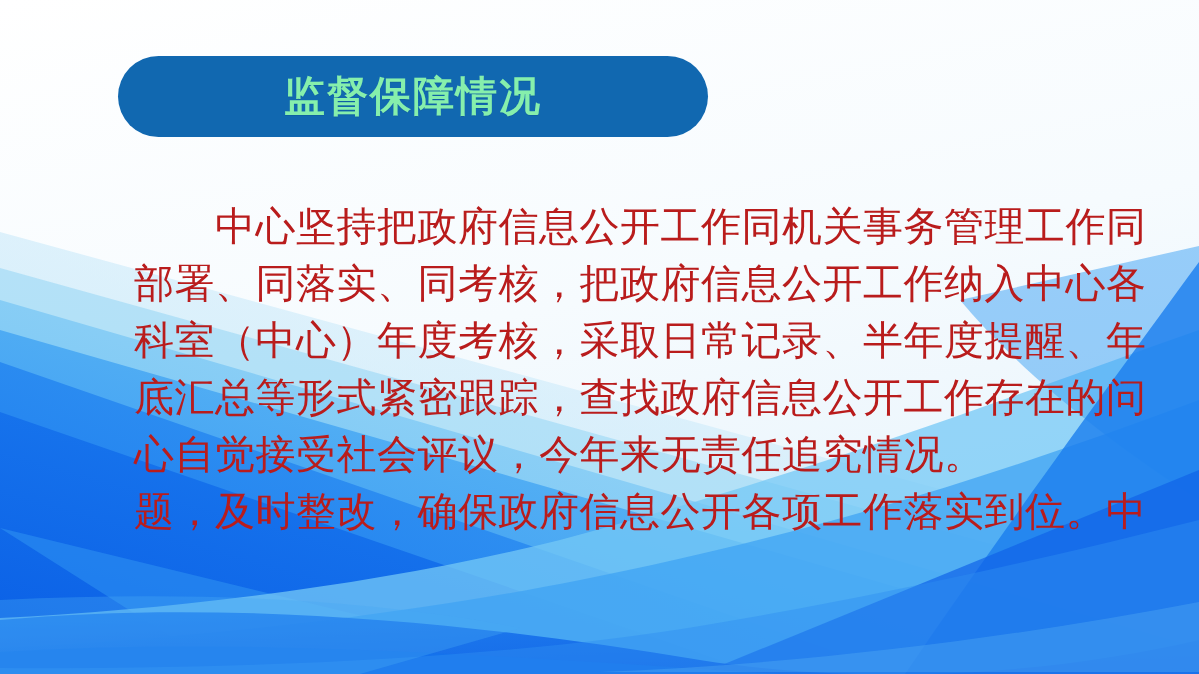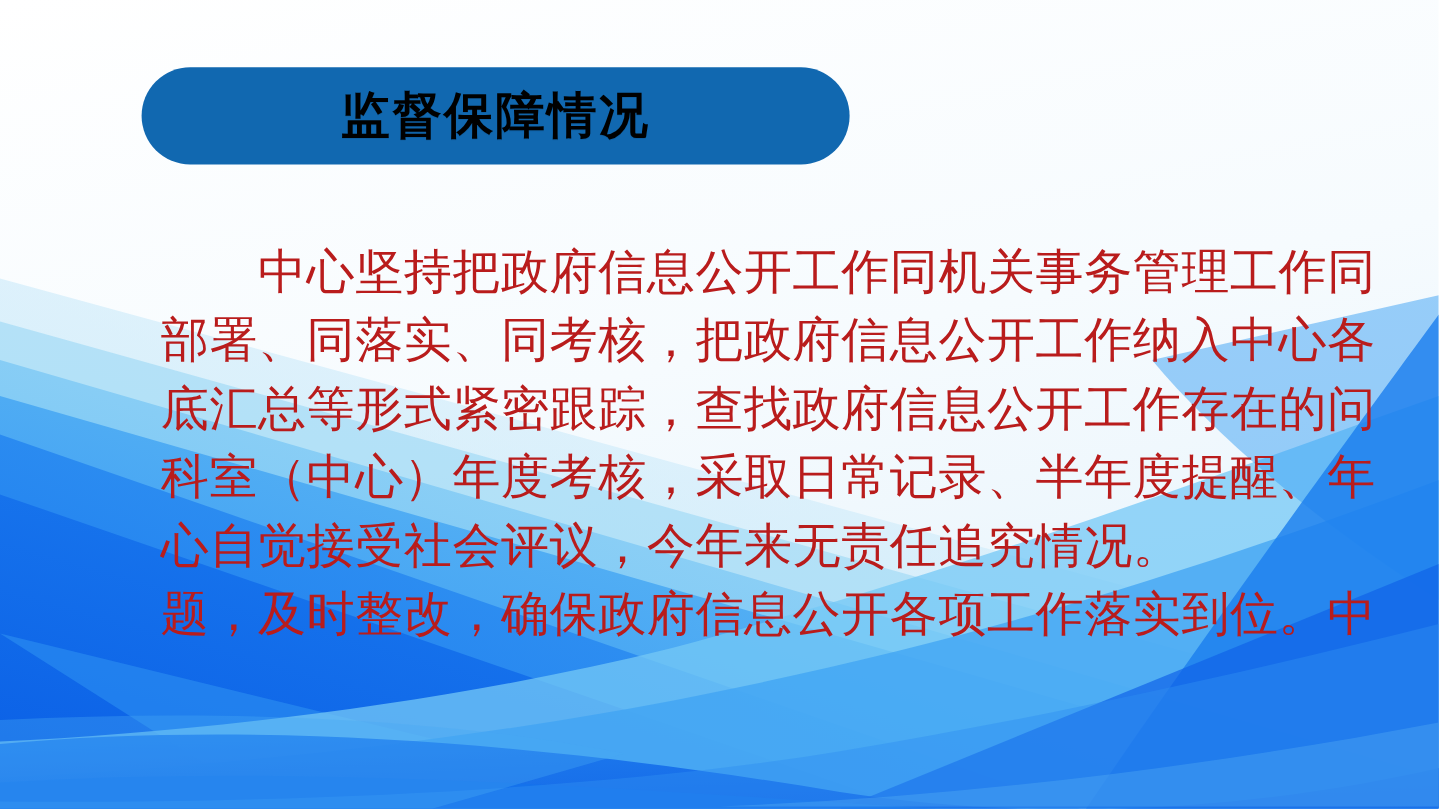--- a/index.html
+++ b/index.html
@@ -34,21 +34,21 @@
     top: 56px;
     width: 590px;
     height: 81px;
     border-radius: 41px;
     background: #1168b0;
     display: flex;
     align-items: center;
     justify-content: center;
   }
   #title-text {
-    color: #000000;
+    color: #86efac;
     font-family: "Liberation Sans", sans-serif;
     font-size: 41px;
     font-weight: bold;
     letter-spacing: 2px;
     line-height: 1;
     text-shadow: 0 1px 0 rgba(0,0,0,0.08);
   }
   #body-block {
     position: absolute;
     left: 134px;
@@ -143,20 +143,20 @@
 
   <div id="content">
 
     <div id="title-pill">
       <span id="title-text">监督保障情况</span>
     </div>
 
     <div id="body-block">
       <div class="body-line">　　中心坚持把政府信息公开工作同机关事务管理工作同</div>
       <div class="body-line">部署、同落实、同考核，把政府信息公开工作纳入中心各</div>
+      <div class="body-line">科室（中心）年度考核，采取日常记录、半年度提醒、年</div>
       <div class="body-line">底汇总等形式紧密跟踪，查找政府信息公开工作存在的问</div>
-      <div class="body-line">科室（中心）年度考核，采取日常记录、半年度提醒、年</div>
       <div class="body-line">心自觉接受社会评议，今年来无责任追究情况。</div>
       <div class="body-line">题，及时整改，确保政府信息公开各项工作落实到位。中</div>
     </div>
 
   </div>
 </div>
 
 </body></html>

